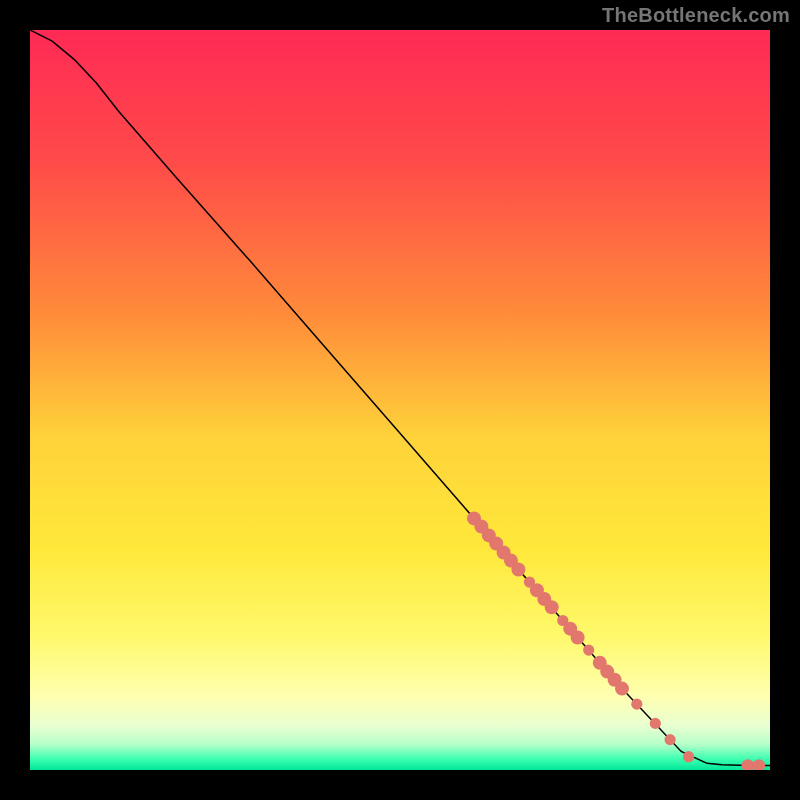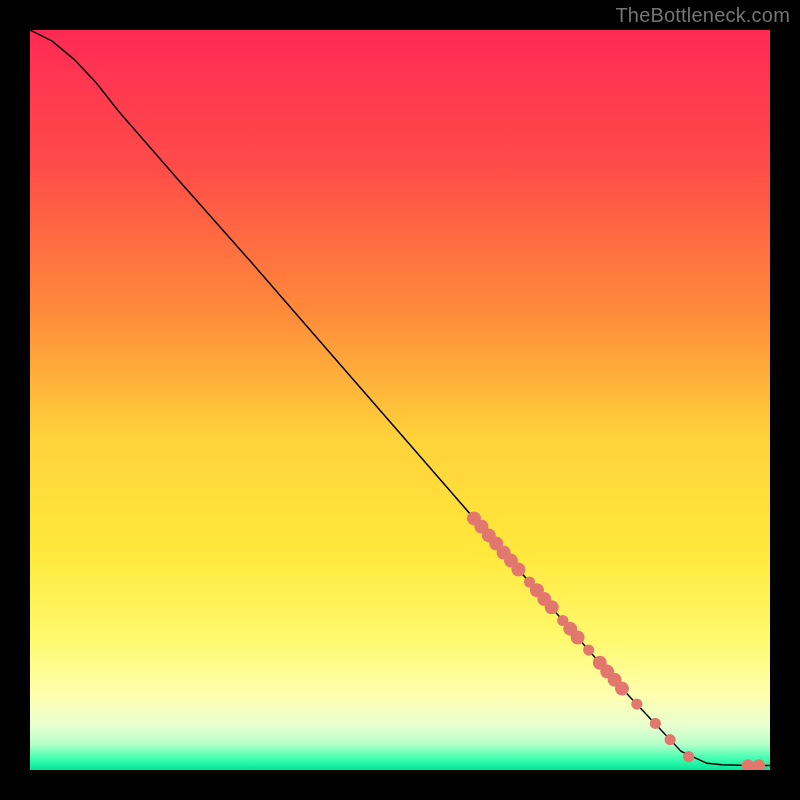--- a/index.html
+++ b/index.html
@@ -16,21 +16,21 @@
     width: 800px;
     height: 800px;
     background: #000;
   }
   .attribution {
     position: absolute;
     top: 4px;
     right: 10px;
     font-size: 20px;
     color: #757575;
-    font-weight: 400;
+    font-weight: 700;
     letter-spacing: 0.2px;
   }
   .plot {
     position: absolute;
     left: 30px;
     top: 30px;
     width: 740px;
     height: 740px;
   }
   svg {

